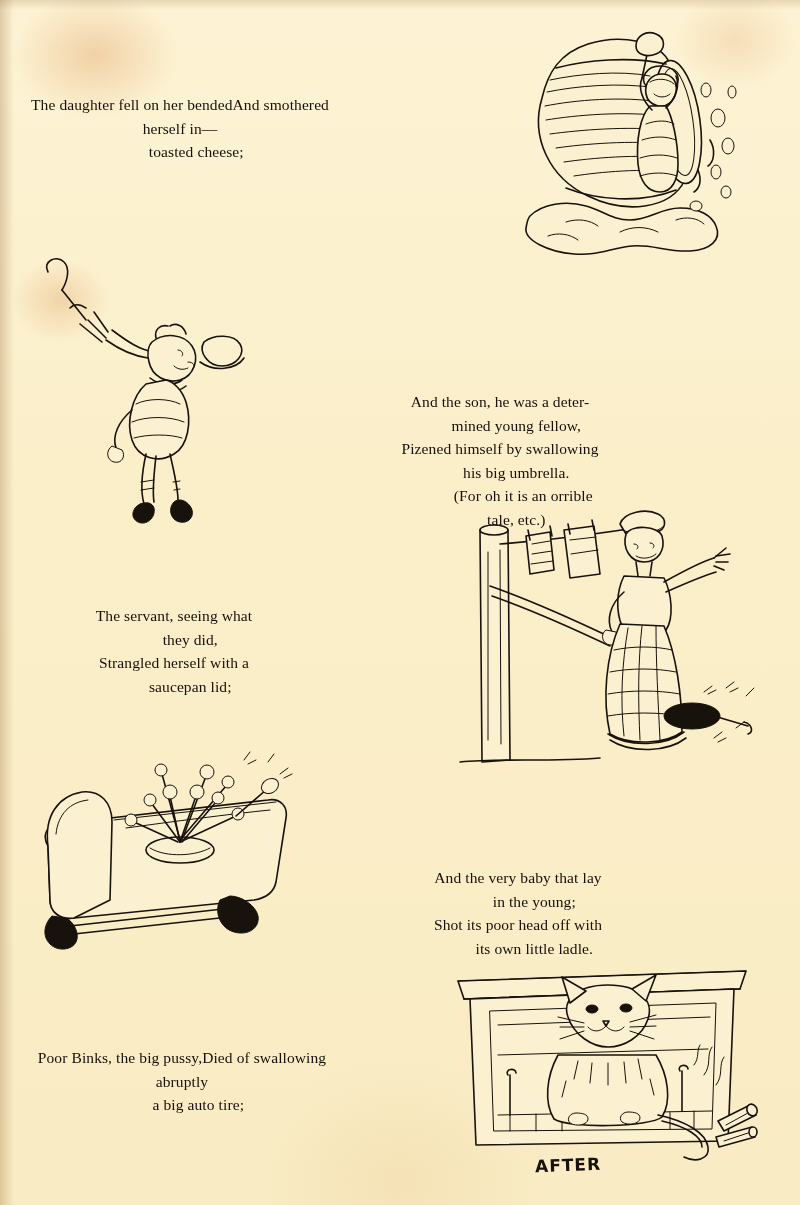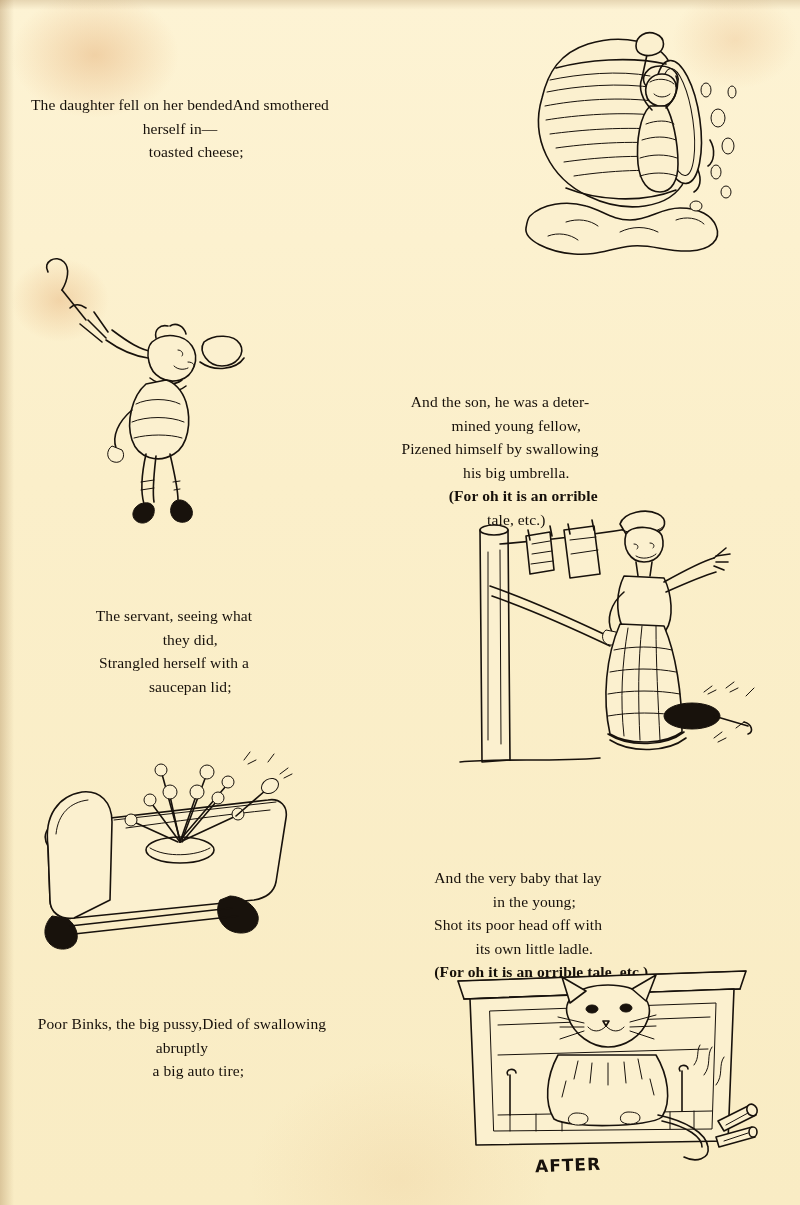--- a/index.html
+++ b/index.html
@@ -40,21 +40,21 @@
   .verse {
     position: absolute;
     font-size: 15.5px;
     line-height: 1.52;
     letter-spacing: 0.1px;
     white-space: pre-line;
     color: #16100a;
     text-align: center;
   }
   .verse .ind1 { display: block; padding-left: 2.1em; }
-  .verse .ind2 { display: block; padding-left: 3.0em; font-weight: bold; }
+  .verse .ind2 { display: block; padding-left: 3.0em; }
 
   .fig { position: absolute; }
   .fig svg { display: block; overflow: visible; }
 
   .ink { fill: none; stroke: #18120c; stroke-width: 1.6; stroke-linecap: round; stroke-linejoin: round; }
   .ink-thin { fill: none; stroke: #18120c; stroke-width: 1.0; stroke-linecap: round; stroke-linejoin: round; }
   .ink-fill { fill: #18120c; stroke: #18120c; stroke-width: 1; }
   .paperfill { fill: #fbf0cf; stroke: #18120c; stroke-width: 1.6; stroke-linejoin: round; }
   .paperfill-thin { fill: #fbf0cf; stroke: #18120c; stroke-width: 1.0; stroke-linejoin: round; }
 
@@ -352,23 +352,23 @@
     <ellipse class="paperfill-thin" cx="240" cy="56" rx="9" ry="7" transform="rotate(-30 240 56)"></ellipse>
   </g>
   <g class="ink-thin">
     <path d="M250 44 L258 38 M254 48 L262 44"></path>
     <path d="M238 32 L244 24"></path>
     <path d="M214 30 L220 22 M218 34 L226 30"></path>
   </g>
 </svg>
 </div>
 
-<div class="verse" style="left:348px; top:866px; width:340px;"><span>And the very baby that lay</span><span class="ind1">in the young;</span><span>Shot its poor head off with</span><span class="ind1">its own little ladle.</span><span class="ind2">(For oh it is an orrible tale, etc.)</span></div>
-
-<div class="verse" style="left:22px; top:1012px; width:320px;"><span>Poor Binks, the big pussy,</span><span>Died of swallowing abruptly</span><span class="ind1">a big auto tire;</span></div>
+<div class="verse" style="left:348px; top:866px; width:340px;"><span>And the very baby that lay</span><span class="ind1">in the young;</span><span>Shot its poor head off with</span><span class="ind1">its own little ladle.</span></div>
+
+<div class="verse" style="left:22px; top:1046px; width:320px;"><span>Poor Binks, the big pussy,</span><span>Died of swallowing abruptly</span><span class="ind1">a big auto tire;</span></div>
 
 <div class="fig" style="left:450px; top:955px;">
 <svg width="310" height="210" viewBox="0 0 310 210">
 
   <path class="paperfill" d="M8 26 L296 16 L290 34 L14 44 Z"></path>
   <path class="ink" d="M14 44 L290 34"></path>
   <path class="ink-thin" d="M8 26 L296 16"></path>
 
   <path class="paperfill" d="M20 44 L284 34 L278 186 L26 190 Z"></path>
   <path class="ink-thin" d="M40 56 L266 48 L262 174 L44 176 Z"></path>

